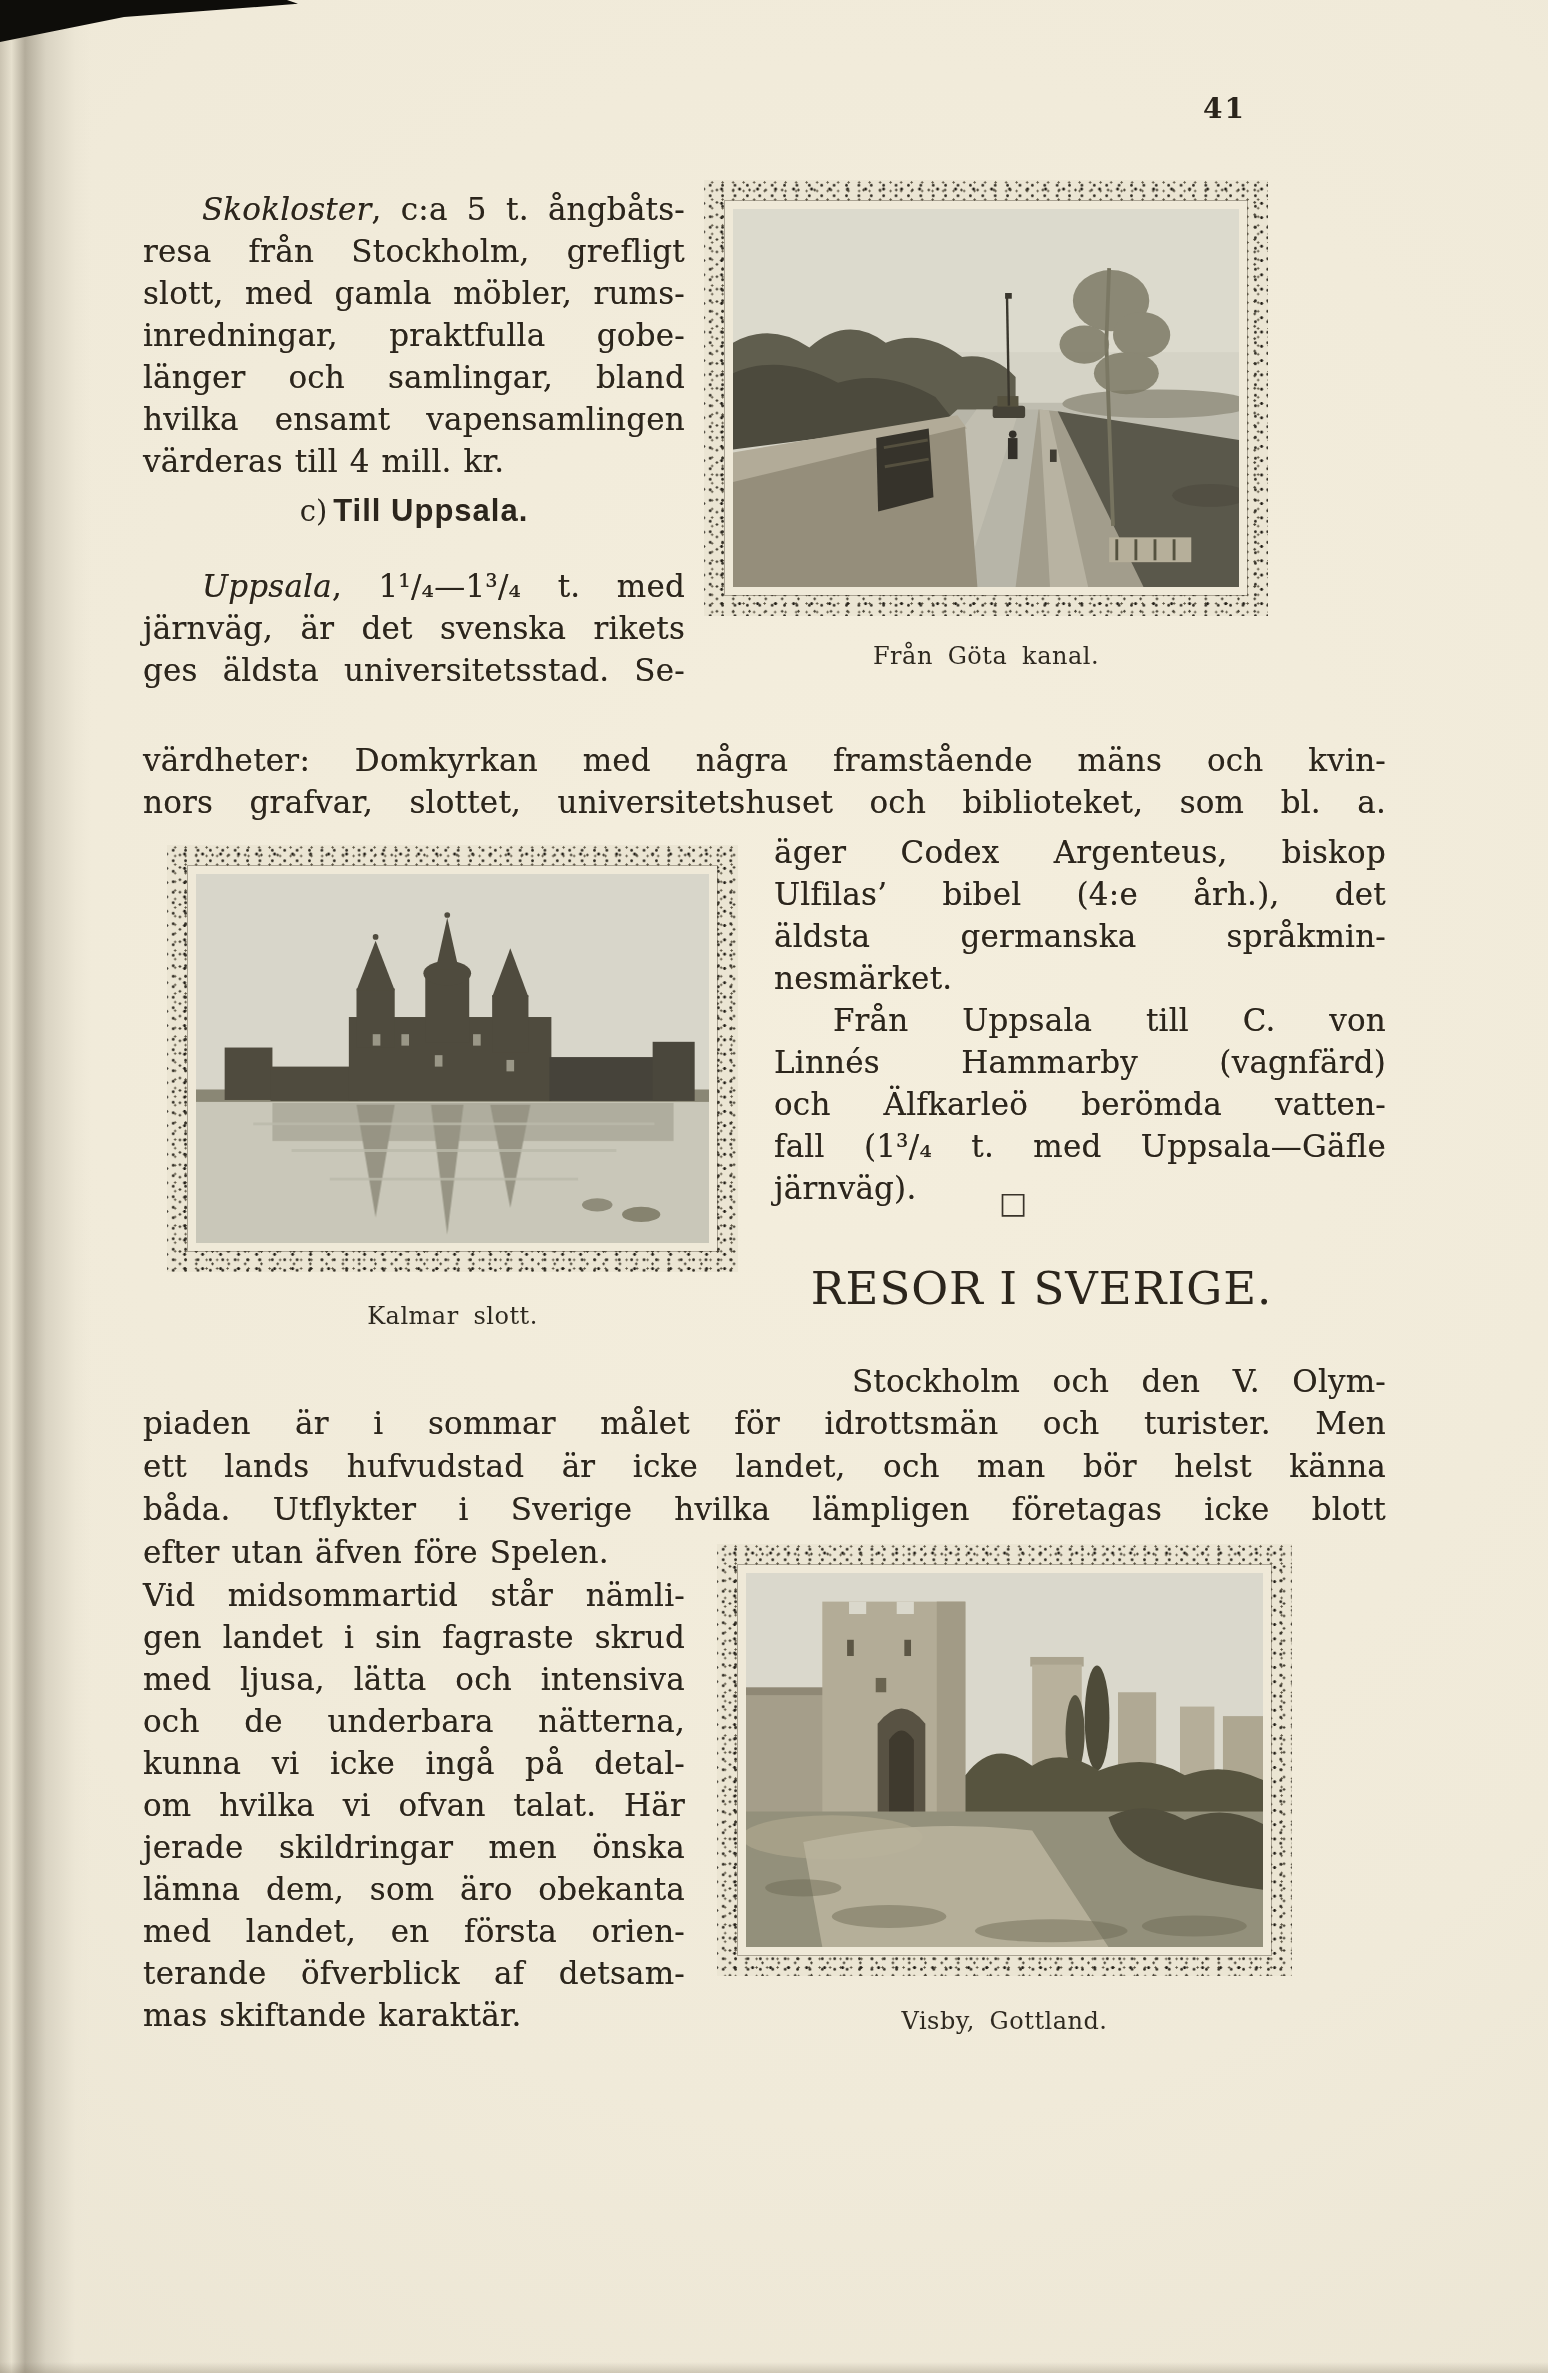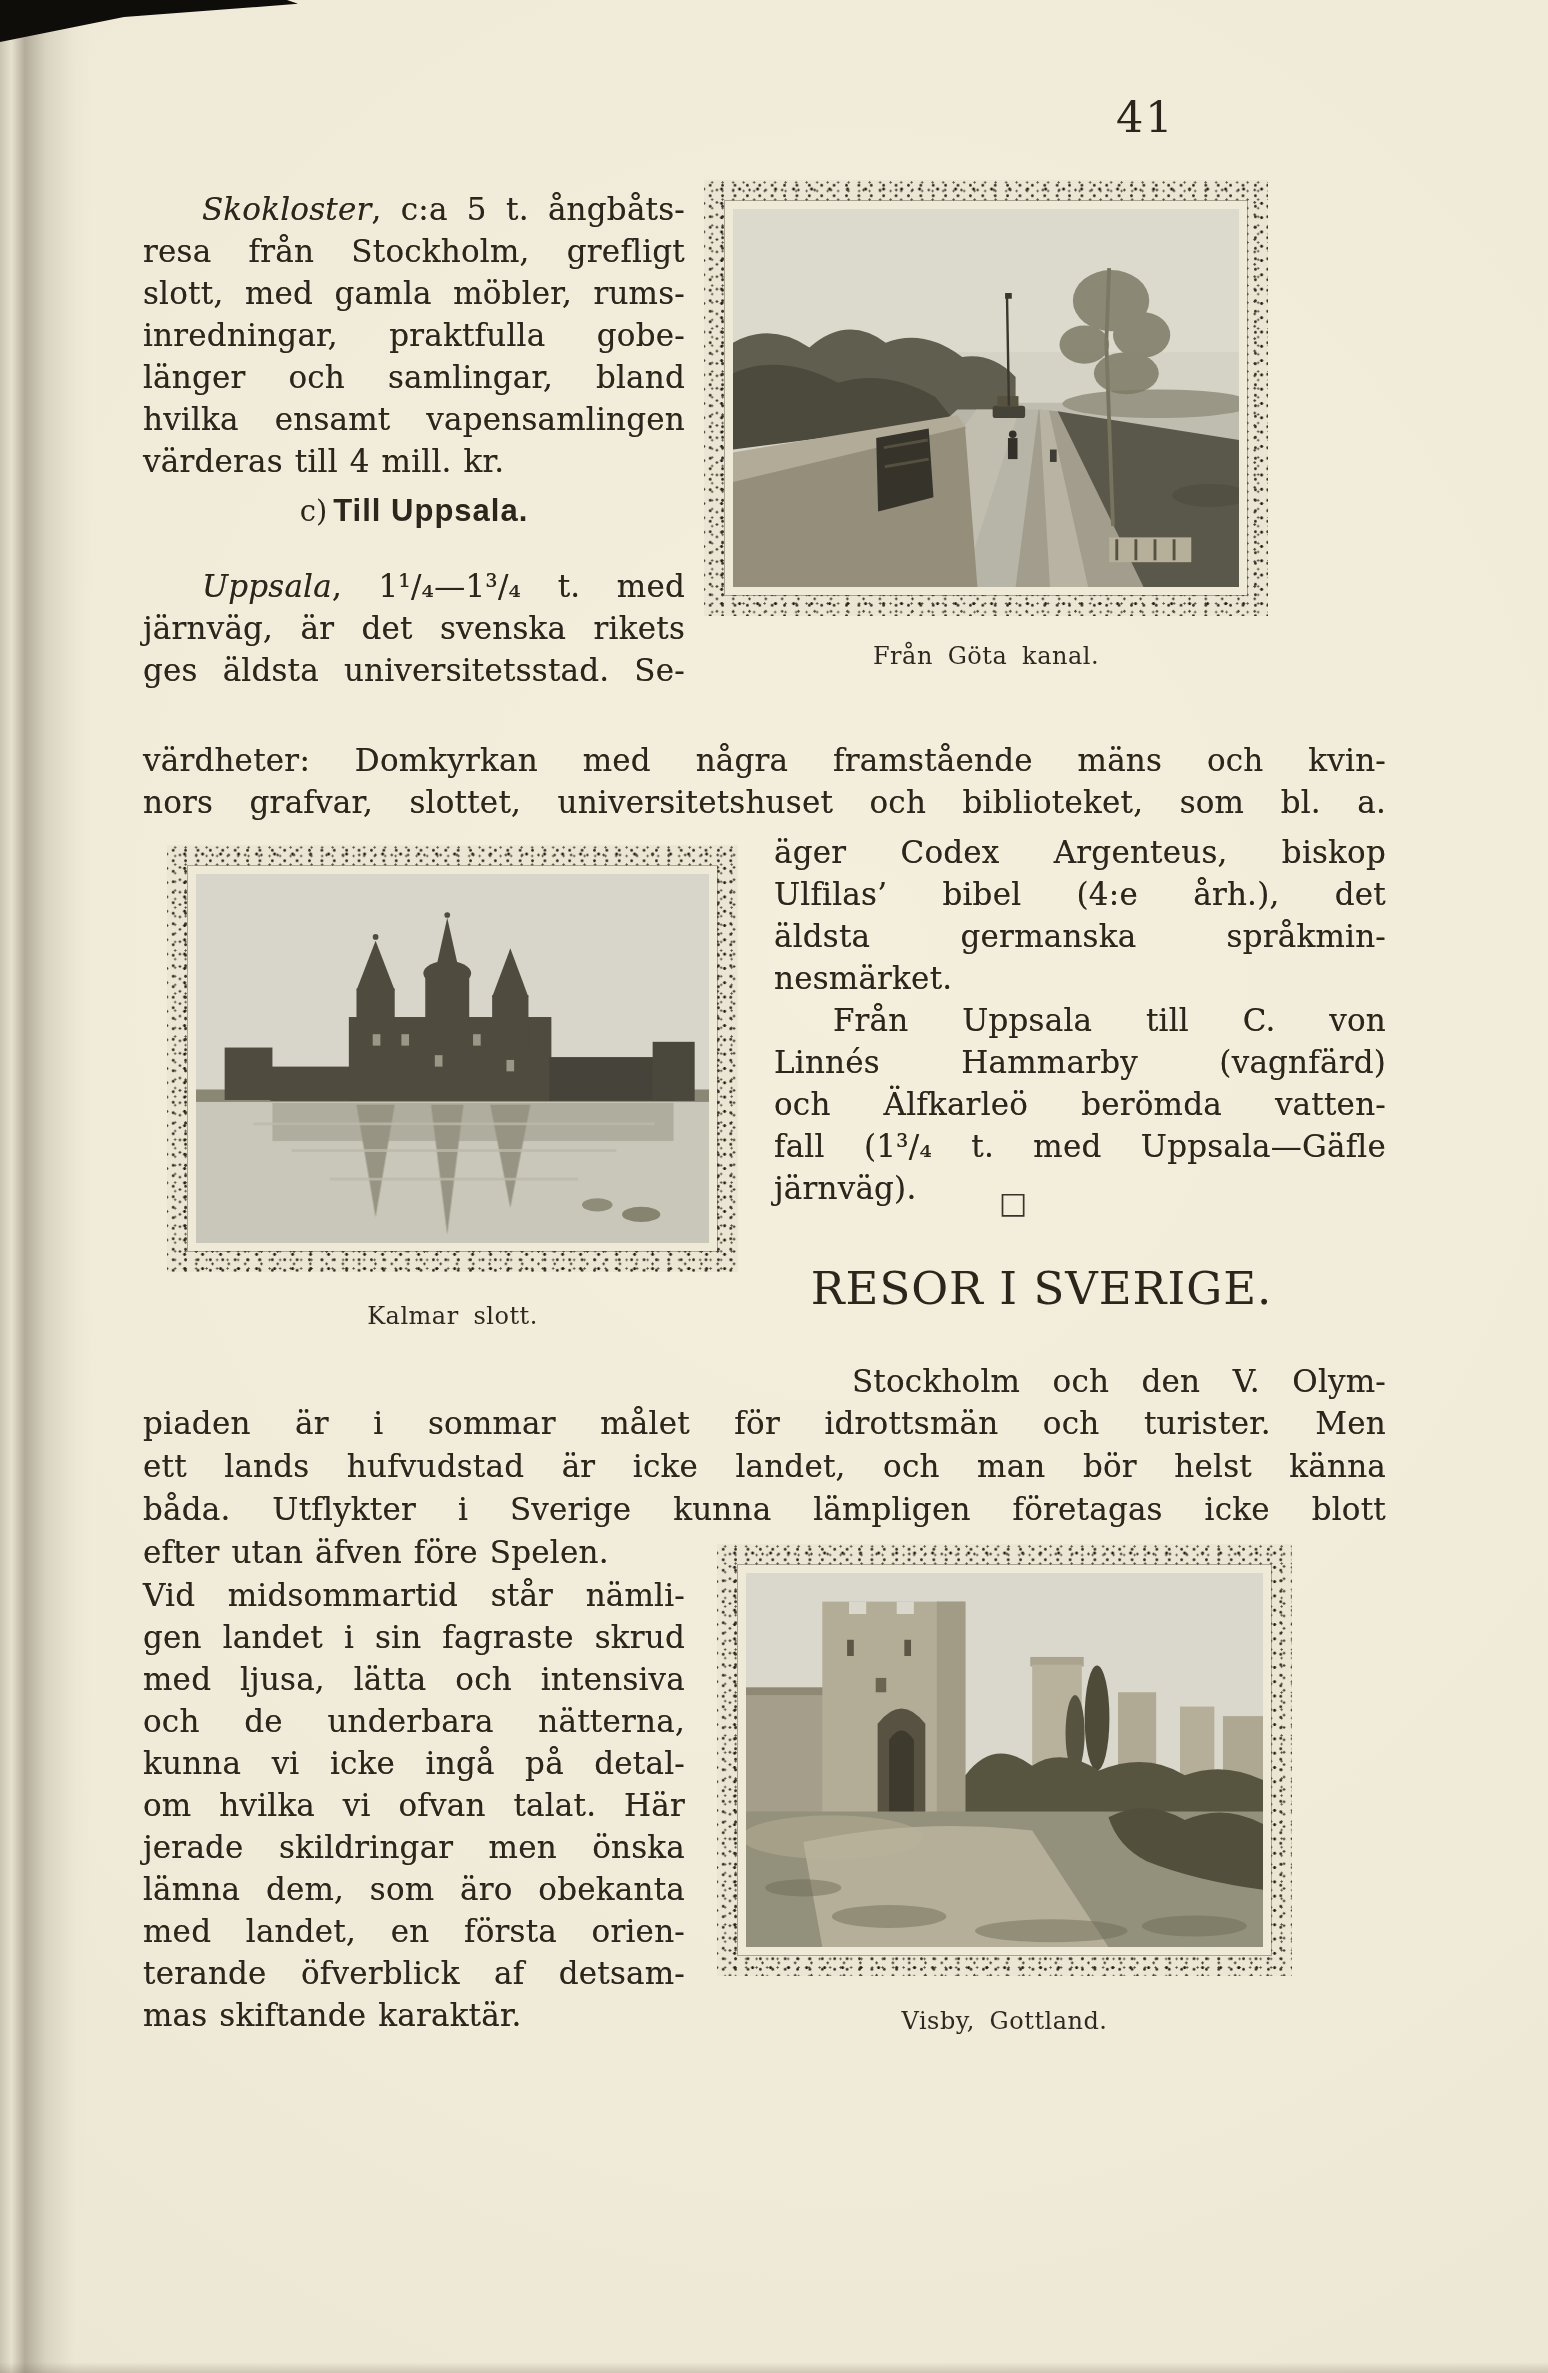--- a/index.html
+++ b/index.html
@@ -9,21 +9,21 @@
     font-family:"DejaVu Serif",serif;
   }
   .page{position:absolute;inset:0;
     background:radial-gradient(120% 90% at 55% 40%, #f4eedd 0%, #f0ead9 55%, #e8e2d0 100%);}
   .gutter{position:absolute;left:0;top:0;bottom:0;width:91px;
     background:linear-gradient(90deg,#cbc4b2 0,#e6e0ce 11.5px,#b3ac9b 25px,#d9d3c2 46px,#ece6d5 75px,rgba(236,230,213,0) 91px);}
   .edge-black{position:absolute;left:0;top:0;width:306px;height:44px;background:#0e0d0a;
     clip-path:polygon(0 0,287px 0,298px 3.8px,124px 17px,0 42px);}
   .bottom-shade{position:absolute;left:0;bottom:0;width:100%;height:11.5px;
     background:linear-gradient(0deg,rgba(110,100,80,.25),rgba(110,100,80,0));}
-  .pagenum{position:absolute;left:1116px;top:92px;font-size:43px;letter-spacing:1.9px;}
+  .pagenum{position:absolute;left:1203px;top:92px;font-size:28px;letter-spacing:1.9px;font-weight:bold;}
 
   .para{position:absolute;font-size:31px;line-height:42px;letter-spacing:0.2px;word-spacing:1.9px;
     text-shadow:0 0 0.6px rgba(50,42,30,.5);margin-top:20px;}
   .jline{text-align:justify;text-align-last:justify;}
   .jline.end{text-align-last:left;}
   .jline.ind{text-indent:1.9em;}
   .it{font-style:italic;}
   .lh45{line-height:43px;}
 
   .p-skokloster{left:143px;top:168px;width:542px;}
@@ -209,21 +209,21 @@
   <div class="caption c2">Kalmar slott.</div>
 
   <h2 class="mainhead">RESOR I SVERIGE.</h2>
 
   <section class="para p-resor-first lh45">
       <div class="jline ind"><span>Stockholm och den V. Olym-</span></div>
     </section>
   <section class="para p-resor-wide lh45">
       <div class="jline"><span>piaden är i sommar målet för idrottsmän och turister.  Men</span></div>
       <div class="jline"><span>ett lands hufvudstad är icke landet, och man bör helst känna</span></div>
-      <div class="jline"><span>båda.  Utflykter i Sverige kunna lämpligen företagas icke blott</span></div>
+      <div class="jline"><span>båda.  Utflykter i Sverige hvilka lämpligen företagas icke blott</span></div>
       <div class="jline end"><span>efter utan äfven före Spelen.</span></div>
     </section>
   <section class="para p-resor-left">
       <div class="jline"><span>Vid midsommartid står nämli-</span></div>
       <div class="jline"><span>gen landet i sin fagraste skrud</span></div>
       <div class="jline"><span>med ljusa, lätta och intensiva</span></div>
       <div class="jline"><span>och de underbara nätterna,</span></div>
       <div class="jline"><span>kunna vi icke ingå på detal-</span></div>
       <div class="jline"><span>om hvilka vi ofvan talat.  Här</span></div>
       <div class="jline"><span>jerade skildringar men önska</span></div>

